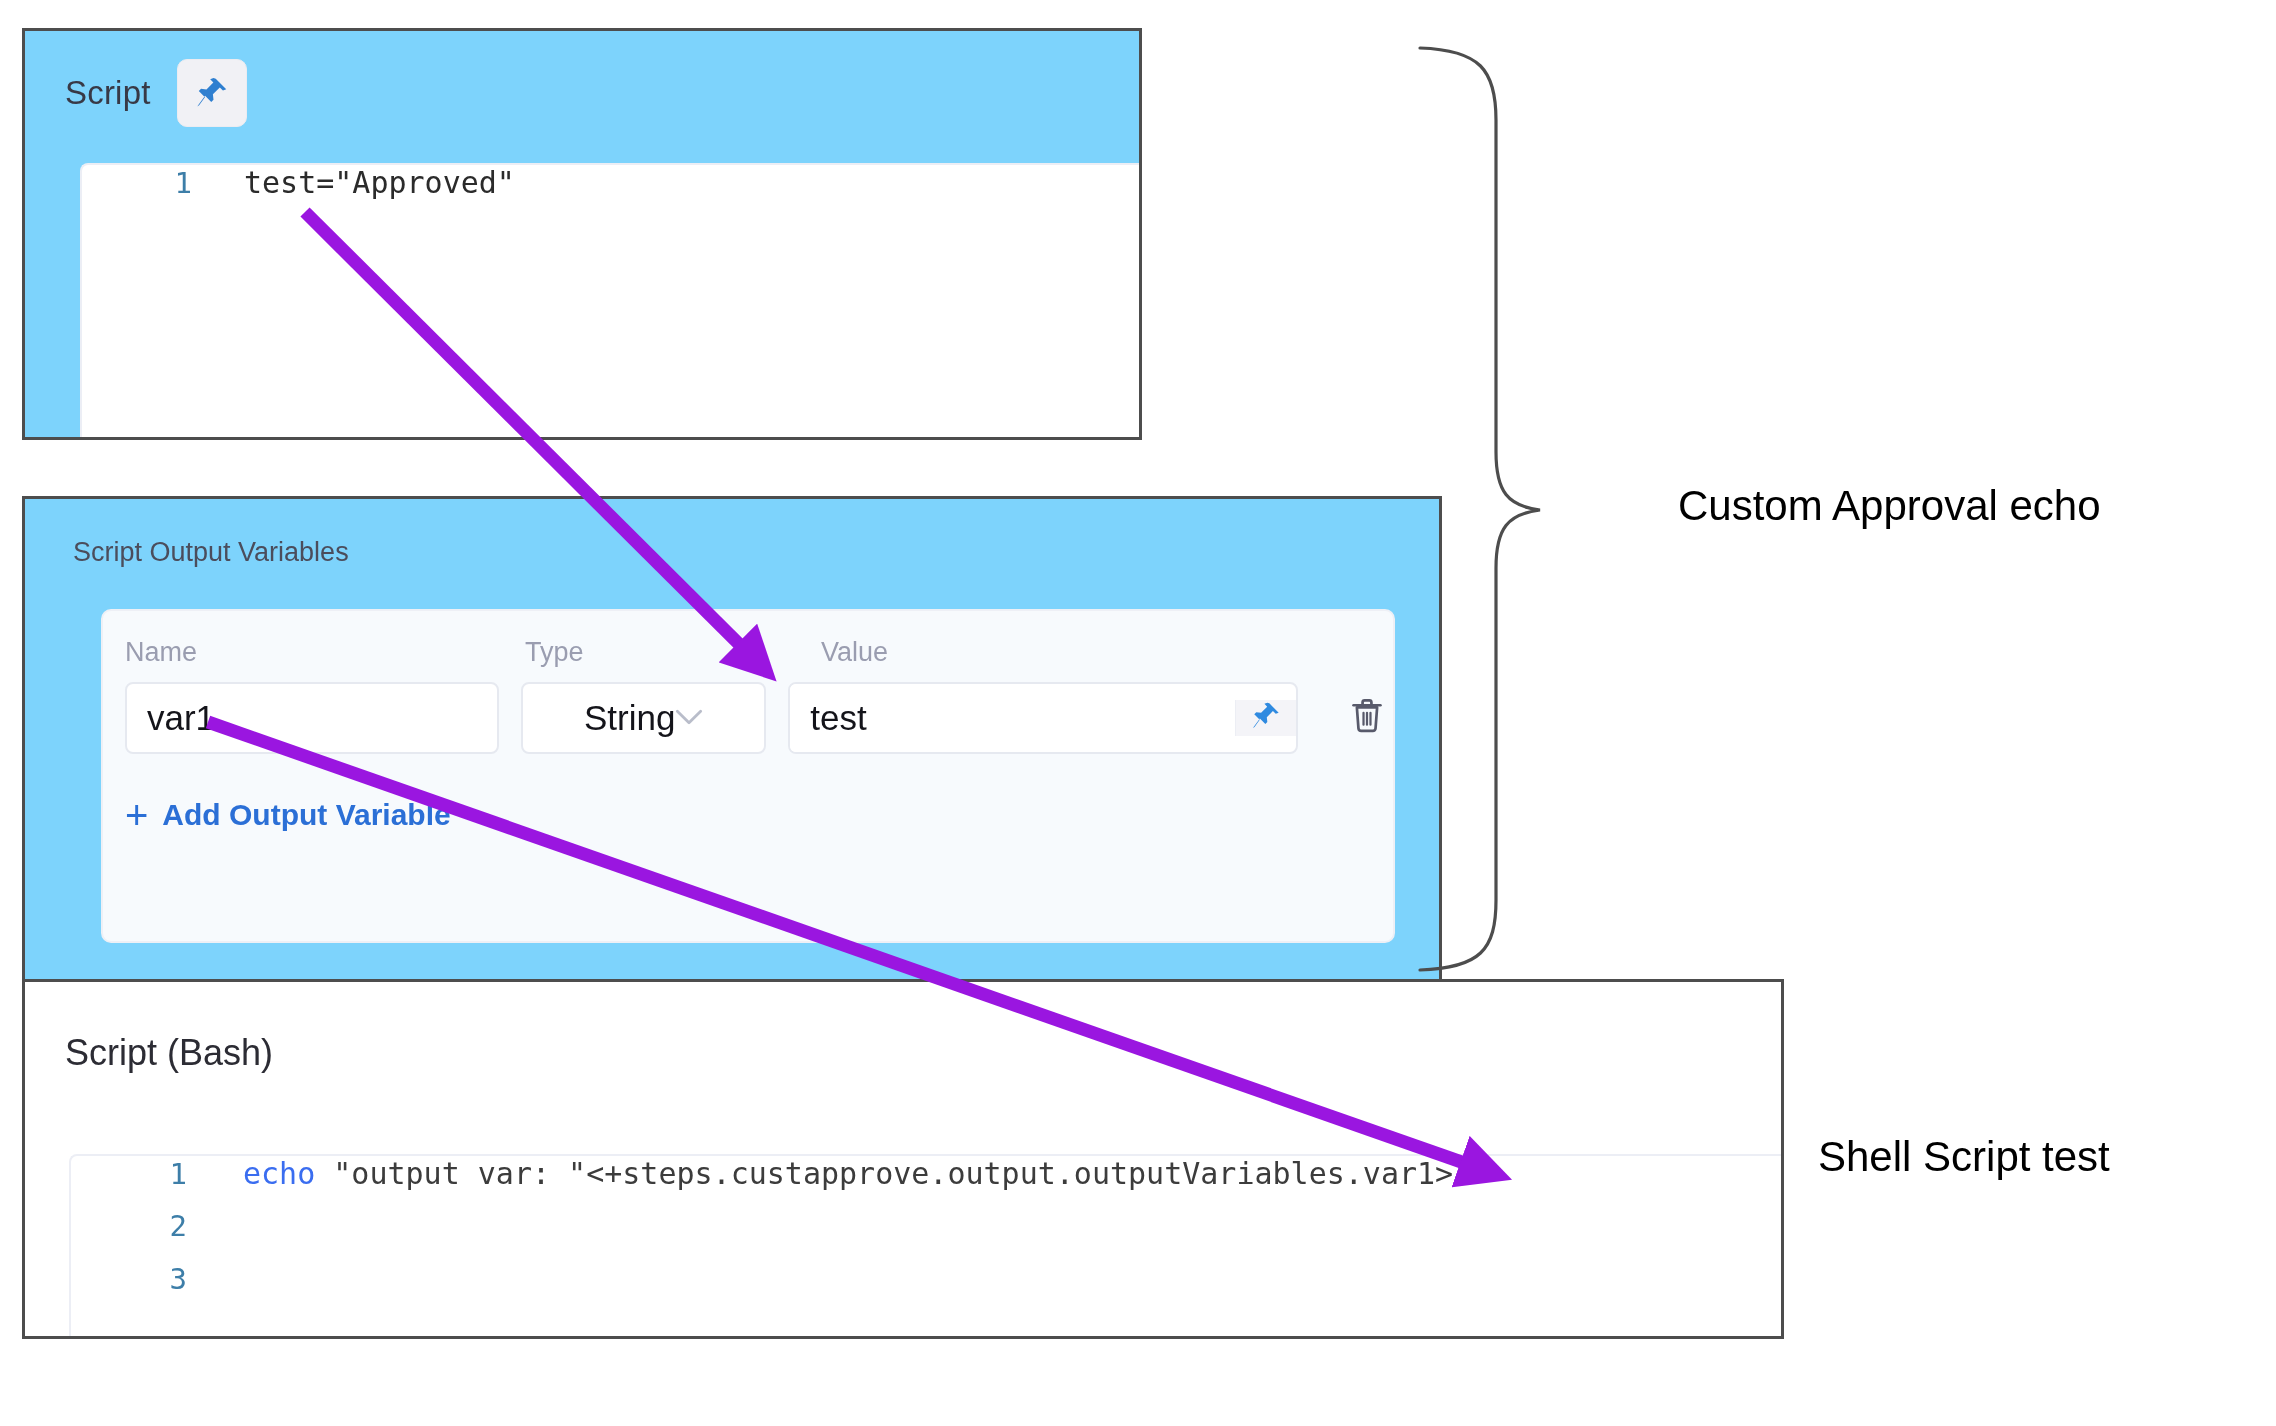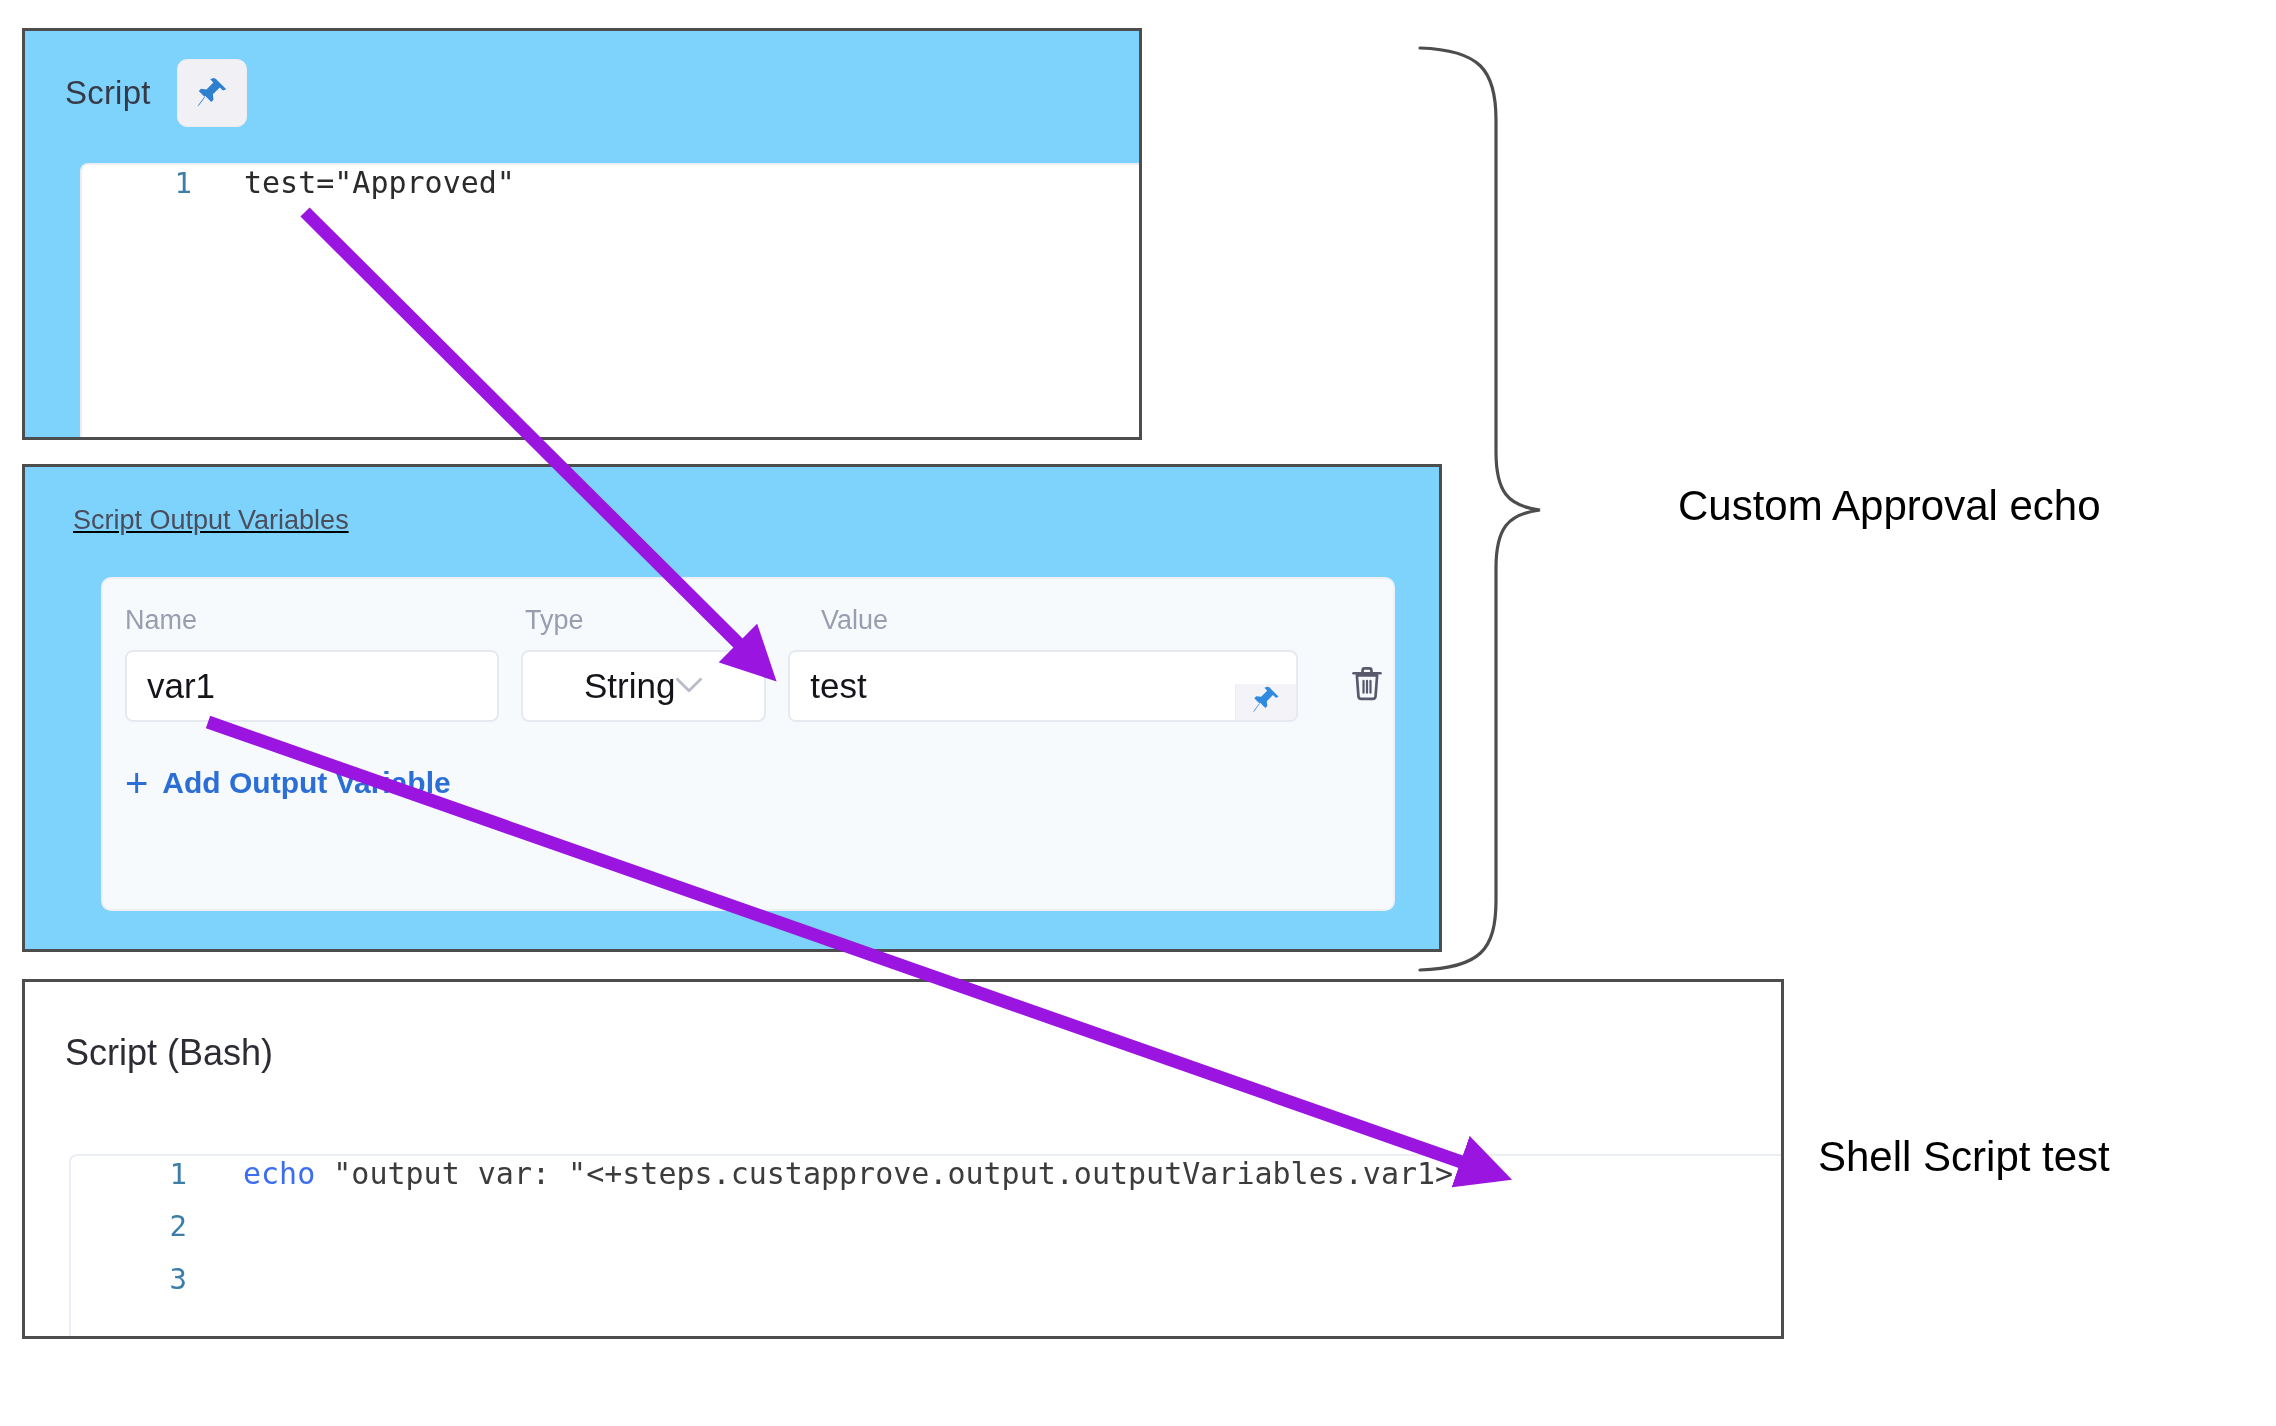--- a/index.html
+++ b/index.html
@@ -86,24 +86,23 @@
     padding-left: 52px;
     white-space: pre;
     color: #2b2b2b;
   }
   .kw-blue { color: #3a6df0; }
   .str { color: #3c3c3c; }
 
   
   #panel-sov {
     left: 22px;
-    top: 464px;
+    top: 496px;
     width: 1420px;
     height: 488px;
-    text-decoration: underline;
   }
   .sov-title {
     padding: 38px 0 0 48px;
     font-size: 27px;
     color: #4b4d5c;
   }
   .sov-card {
     position: absolute;
     left: 76px;
     top: 110px;
@@ -146,21 +145,21 @@
   #name-input  { width: 382px; }
   #type-select {
     width: 250px;
     margin-left: 22px;
     justify-content: center;
     cursor: pointer;
   }
   .chev { color: #b9bdca; font-size: 24px; line-height: 1; }
   .value-wrap {
     display: flex;
-    align-items: flex-end;
+    align-items: center;
     margin-left: 22px;
     border: 2px solid #e6e9f0;
     border-radius: 8px;
     overflow: hidden;
     background: #ffffff;
     height: 72px;
     box-sizing: border-box;
   }
   #value-input {
     width: 455px;

